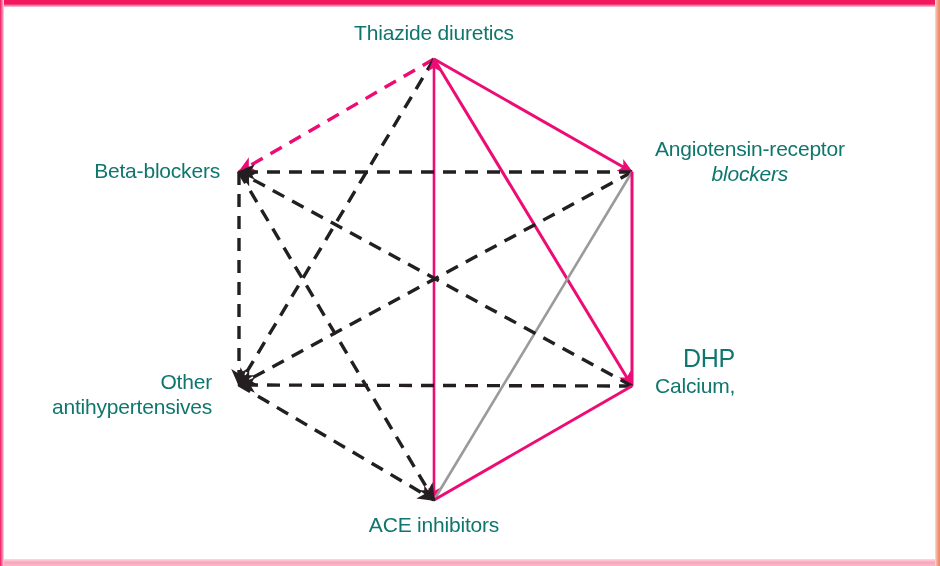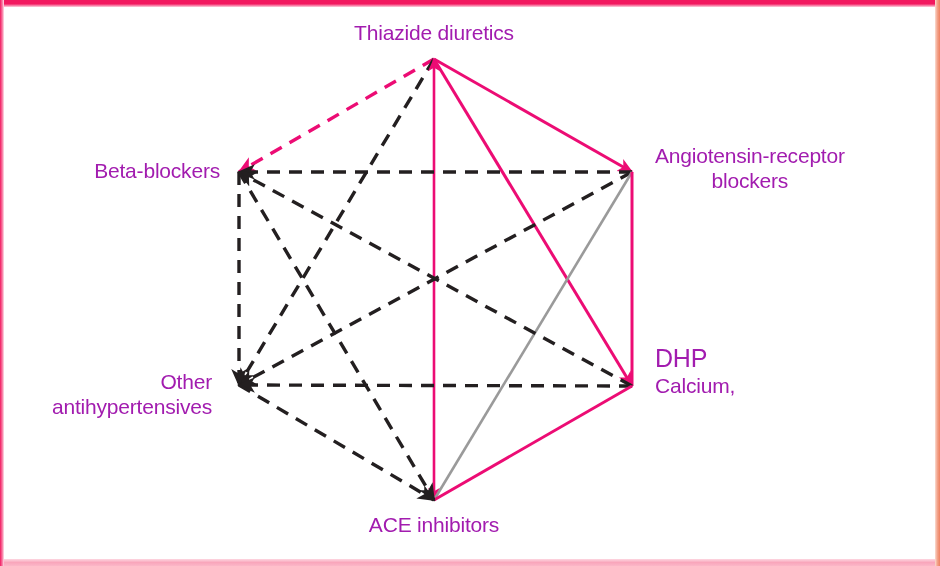--- a/index.html
+++ b/index.html
@@ -41,34 +41,35 @@
     background: linear-gradient(to left, #ee8060 0%, #f3a58d 55%, #fbdcd2 100%);
   }
   #canvas {
     position: absolute;
     left: 0; top: 0;
     width: 940px;
     height: 566px;
   }
   .node-label {
     position: absolute;
-    color: #a21caf;
+    color: #0f766e;
     font-family: "Liberation Sans", sans-serif;
     font-size: 21px;
     line-height: 25px;
     white-space: nowrap;
     letter-spacing: -0.2px;
   }
   .node-label.center { text-align: center; }
   .node-label.right  { text-align: right; }
   .node-label.left   { text-align: left; }
   .lbl-dhp-title {
     font-size: 25px;
     line-height: 30px;
     display: block;
+    text-align: right;
   }
   .lbl-sub { display: block; }
 </style>
 </head>
 <body>
 
 <div id="figure">
 
   <div class="frame-top"></div>
   <div class="frame-bottom"></div>
@@ -101,23 +102,23 @@
       <line x1="632" y1="386" x2="434" y2="500" stroke="#ec0c74" stroke-width="3" stroke-linecap="butt"></line>
       <line x1="239" y1="172" x2="239" y2="385" stroke="#231f20" stroke-width="3.4" stroke-linecap="butt" stroke-dasharray="13 9" marker-end="url(#arw1)"></line>
       <line x1="239" y1="172" x2="434" y2="500" stroke="#231f20" stroke-width="3.4" stroke-linecap="butt" stroke-dasharray="13 9" marker-end="url(#arw1)"></line>
       <line x1="239" y1="385" x2="434" y2="500" stroke="#231f20" stroke-width="3.4" stroke-linecap="butt" stroke-dasharray="13 9" marker-end="url(#arw1)"></line>
     </svg>
 
   <div class="node-label center" id="lbl-thiazide" style="top: 20px; left: 0px; width: 868px; text-align: center;">
     <span>Thiazide diuretics</span>
   </div>
 
-  <div class="node-label left" id="lbl-arb" style="top: 136px; left: 655px; text-align: left; margin-top: 7px;">
+  <div class="node-label left" id="lbl-arb" style="top: 136px; left: 655px; text-align: left;">
     <span class="lbl-sub">Angiotensin-receptor</span>
-    <span class="lbl-sub" style="text-align:center;">blockers</span>
+    <span class="lbl-sub" style="text-align:center;font-style:italic;">blockers</span>
   </div>
 
   <div class="node-label left" id="lbl-dhp" style="top: 343px; left: 655px; text-align: left;">
     <span class="lbl-dhp-title">DHP</span>
     <span class="lbl-sub">Calcium,</span>
   </div>
 
   <div class="node-label right" id="lbl-other" style="top: 369px; left: 0px; width: 212px; text-align: right;">
     <span class="lbl-sub">Other</span>
     <span class="lbl-sub">antihypertensives</span>

